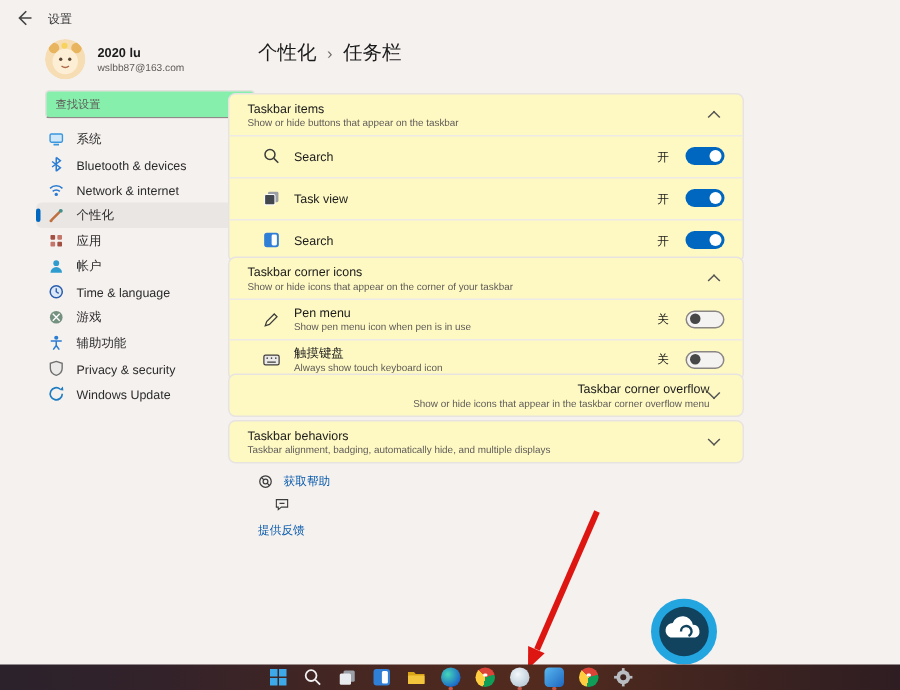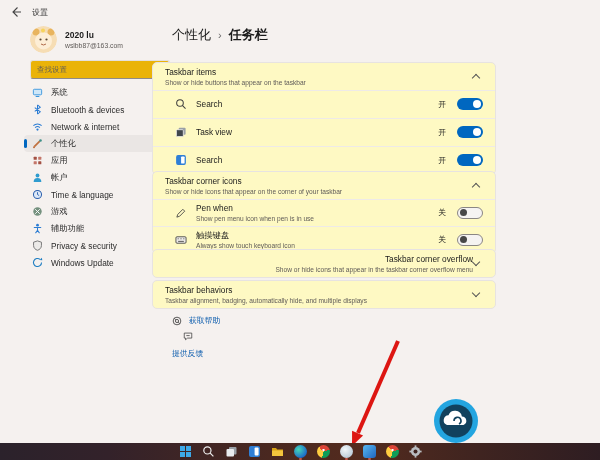--- a/index.html
+++ b/index.html
@@ -8,37 +8,37 @@
   
   .titlebar{position:absolute;left:10px;top:6px;display:flex;align-items:center;gap:10px;}
   .back{width:12px;height:12px;color:#444;cursor:pointer;}
   .wintitle{font-size:8px;color:#333;}
   
   .sidebar{position:absolute;left:0;top:0;width:160px;height:443px;margin-left:20px;}
   .profile{position:absolute;left:10px;top:26px;display:flex;align-items:center;gap:8px;cursor:pointer;}
   .avatar{width:27px;height:27px;border-radius:50%;overflow:hidden;flex:0 0 auto;}
   .uname{font-size:8.5px;font-weight:bold;color:#1b1b1b;}
   .uemail{font-size:6.8px;color:#5f5b58;margin-top:2px;}
-  .searchbox{position:absolute;left:10px;top:60px;width:140px;height:19px;background:#eab308;
+  .searchbox{position:absolute;left:10px;top:60px;width:140px;height:19px;background:#86efac;
     border:1px solid #e4e0de;border-bottom:1px solid #8f8b88;border-radius:3px;display:flex;align-items:center;box-sizing:border-box;}
   .searchbox input{flex:1;border:0;outline:0;background:transparent;font-size:7.5px;padding:0 6px;
     font-family:inherit;color:#333;}
   .searchbox input::placeholder{color:#5f5b58;}
   .searchbox .sicon{width:9px;height:9px;margin-right:6px;color:#5a5a5a;flex:0 0 auto;}
   .nav{position:absolute;left:4px;top:84px;width:150px;}
   .nav-item{display:flex;align-items:center;gap:8px;height:17px;padding-left:8px;border-radius:4px;
     font-size:8.3px;color:#2b2b2b;cursor:pointer;position:relative;}
   .nav-item.sel{background:#eae6e4;}
   .nav-item.sel::before{content:'';position:absolute;left:0;top:4px;width:2.5px;height:9px;border-radius:2px;background:#0067c0;}
   .nicon{width:11px;height:11px;flex:0 0 auto;display:block;}
   
   .crumb{position:absolute;left:172px;top:26px;font-size:13px;display:flex;gap:7px;align-items:baseline;}
   .crumb .parent{font-weight:400;color:#1a1a1a;cursor:pointer;}
   .crumb .sep{color:#6b6b6b;font-size:11px;}
-  .crumb .cur{font-weight:700;color:#1a1a1a;}
+  .crumb .cur{font-weight:400;color:#1a1a1a;}
   .card{position:absolute;left:152px;width:344px;background:#fef9c3;border:1px solid #e7e3e1;
     border-radius:5px;box-sizing:border-box;overflow:hidden;}
   .ehead{display:flex;align-items:center;padding:4px 12px;cursor:pointer;}
   .ehead .txt{flex:1;}
   .ctitle{font-size:8.3px;color:#1b1b1b;}
   .csub{font-size:6.6px;color:#5f5b58;margin-top:1.5px;}
   .chev{width:5px;height:5px;border-right:1.2px solid #555;border-bottom:1.2px solid #555;margin-right:4px;}
   .chev.up{transform:rotate(-135deg);margin-top:3px;}
   .chev.down{transform:rotate(45deg);margin-top:-2px;}
   .srow{display:flex;align-items:center;gap:9px;border-top:1px solid #eeeae8;padding:0 12px 0 22px;}
@@ -246,21 +246,21 @@
         <div class="ctitle">Taskbar corner icons</div>
         <div class="csub">Show or hide icons that appear on the corner of your taskbar</div>
       </div>
       <span class="chev up"></span>
     </div>
     <div class="srow" style="height:26px;">
       <svg class="ricon" viewBox="0 0 13 13">
         <path d="M2 11 l1 -3 5.5 -5.5 2 2 -5.5 5.5 z" stroke="#3d3d3d" stroke-width="0.9" fill="none"></path>
       </svg>
       <span class="rlabel">
-        <div>Pen when</div>
+        <div>Pen menu</div>
         <div class="sub">Show pen menu icon when pen is in use</div>
       </span>
       <span class="state">关</span>
       <span class="toggle off"></span>
     </div>
     <div class="srow" style="height:26px;">
       <svg class="ricon" viewBox="0 0 13 13">
         <rect x="1" y="3" width="11" height="7" rx="1.2" stroke="#3d3d3d" stroke-width="0.9" fill="#eceae8"></rect>
         <circle cx="3.4" cy="5.2" r="0.6" fill="#3d3d3d"></circle>
         <circle cx="6.5" cy="5.2" r="0.6" fill="#3d3d3d"></circle>

